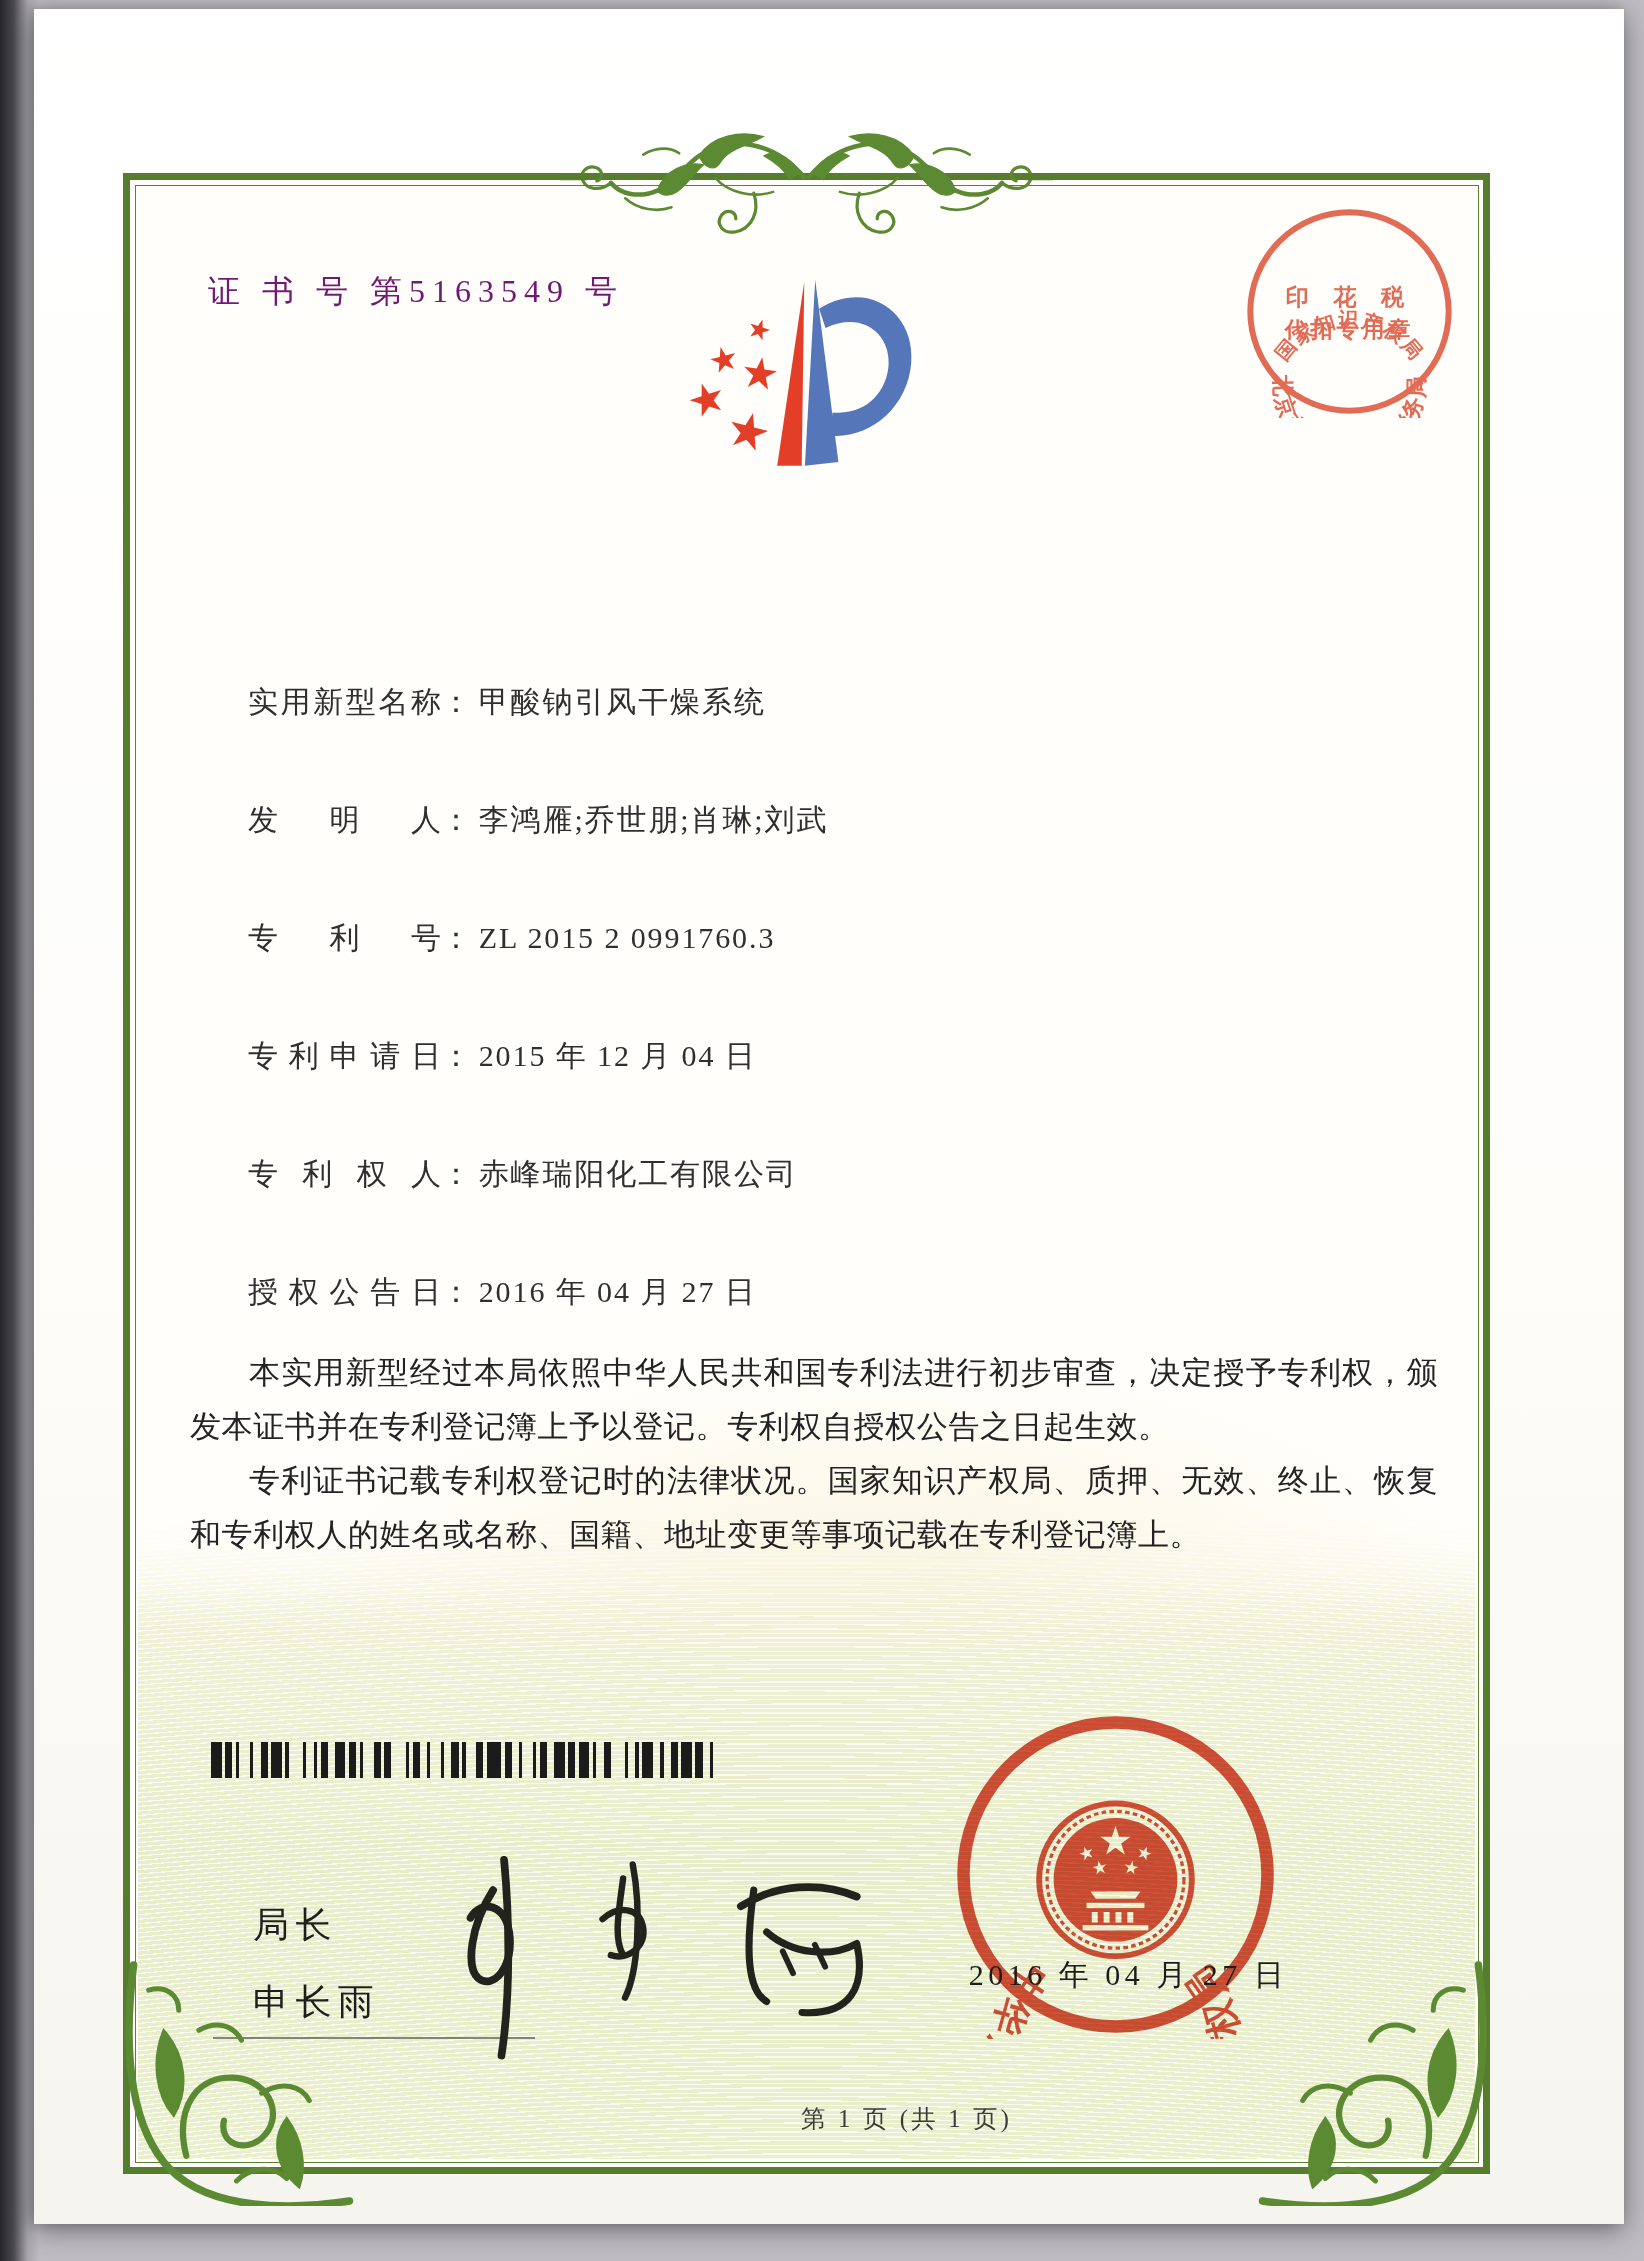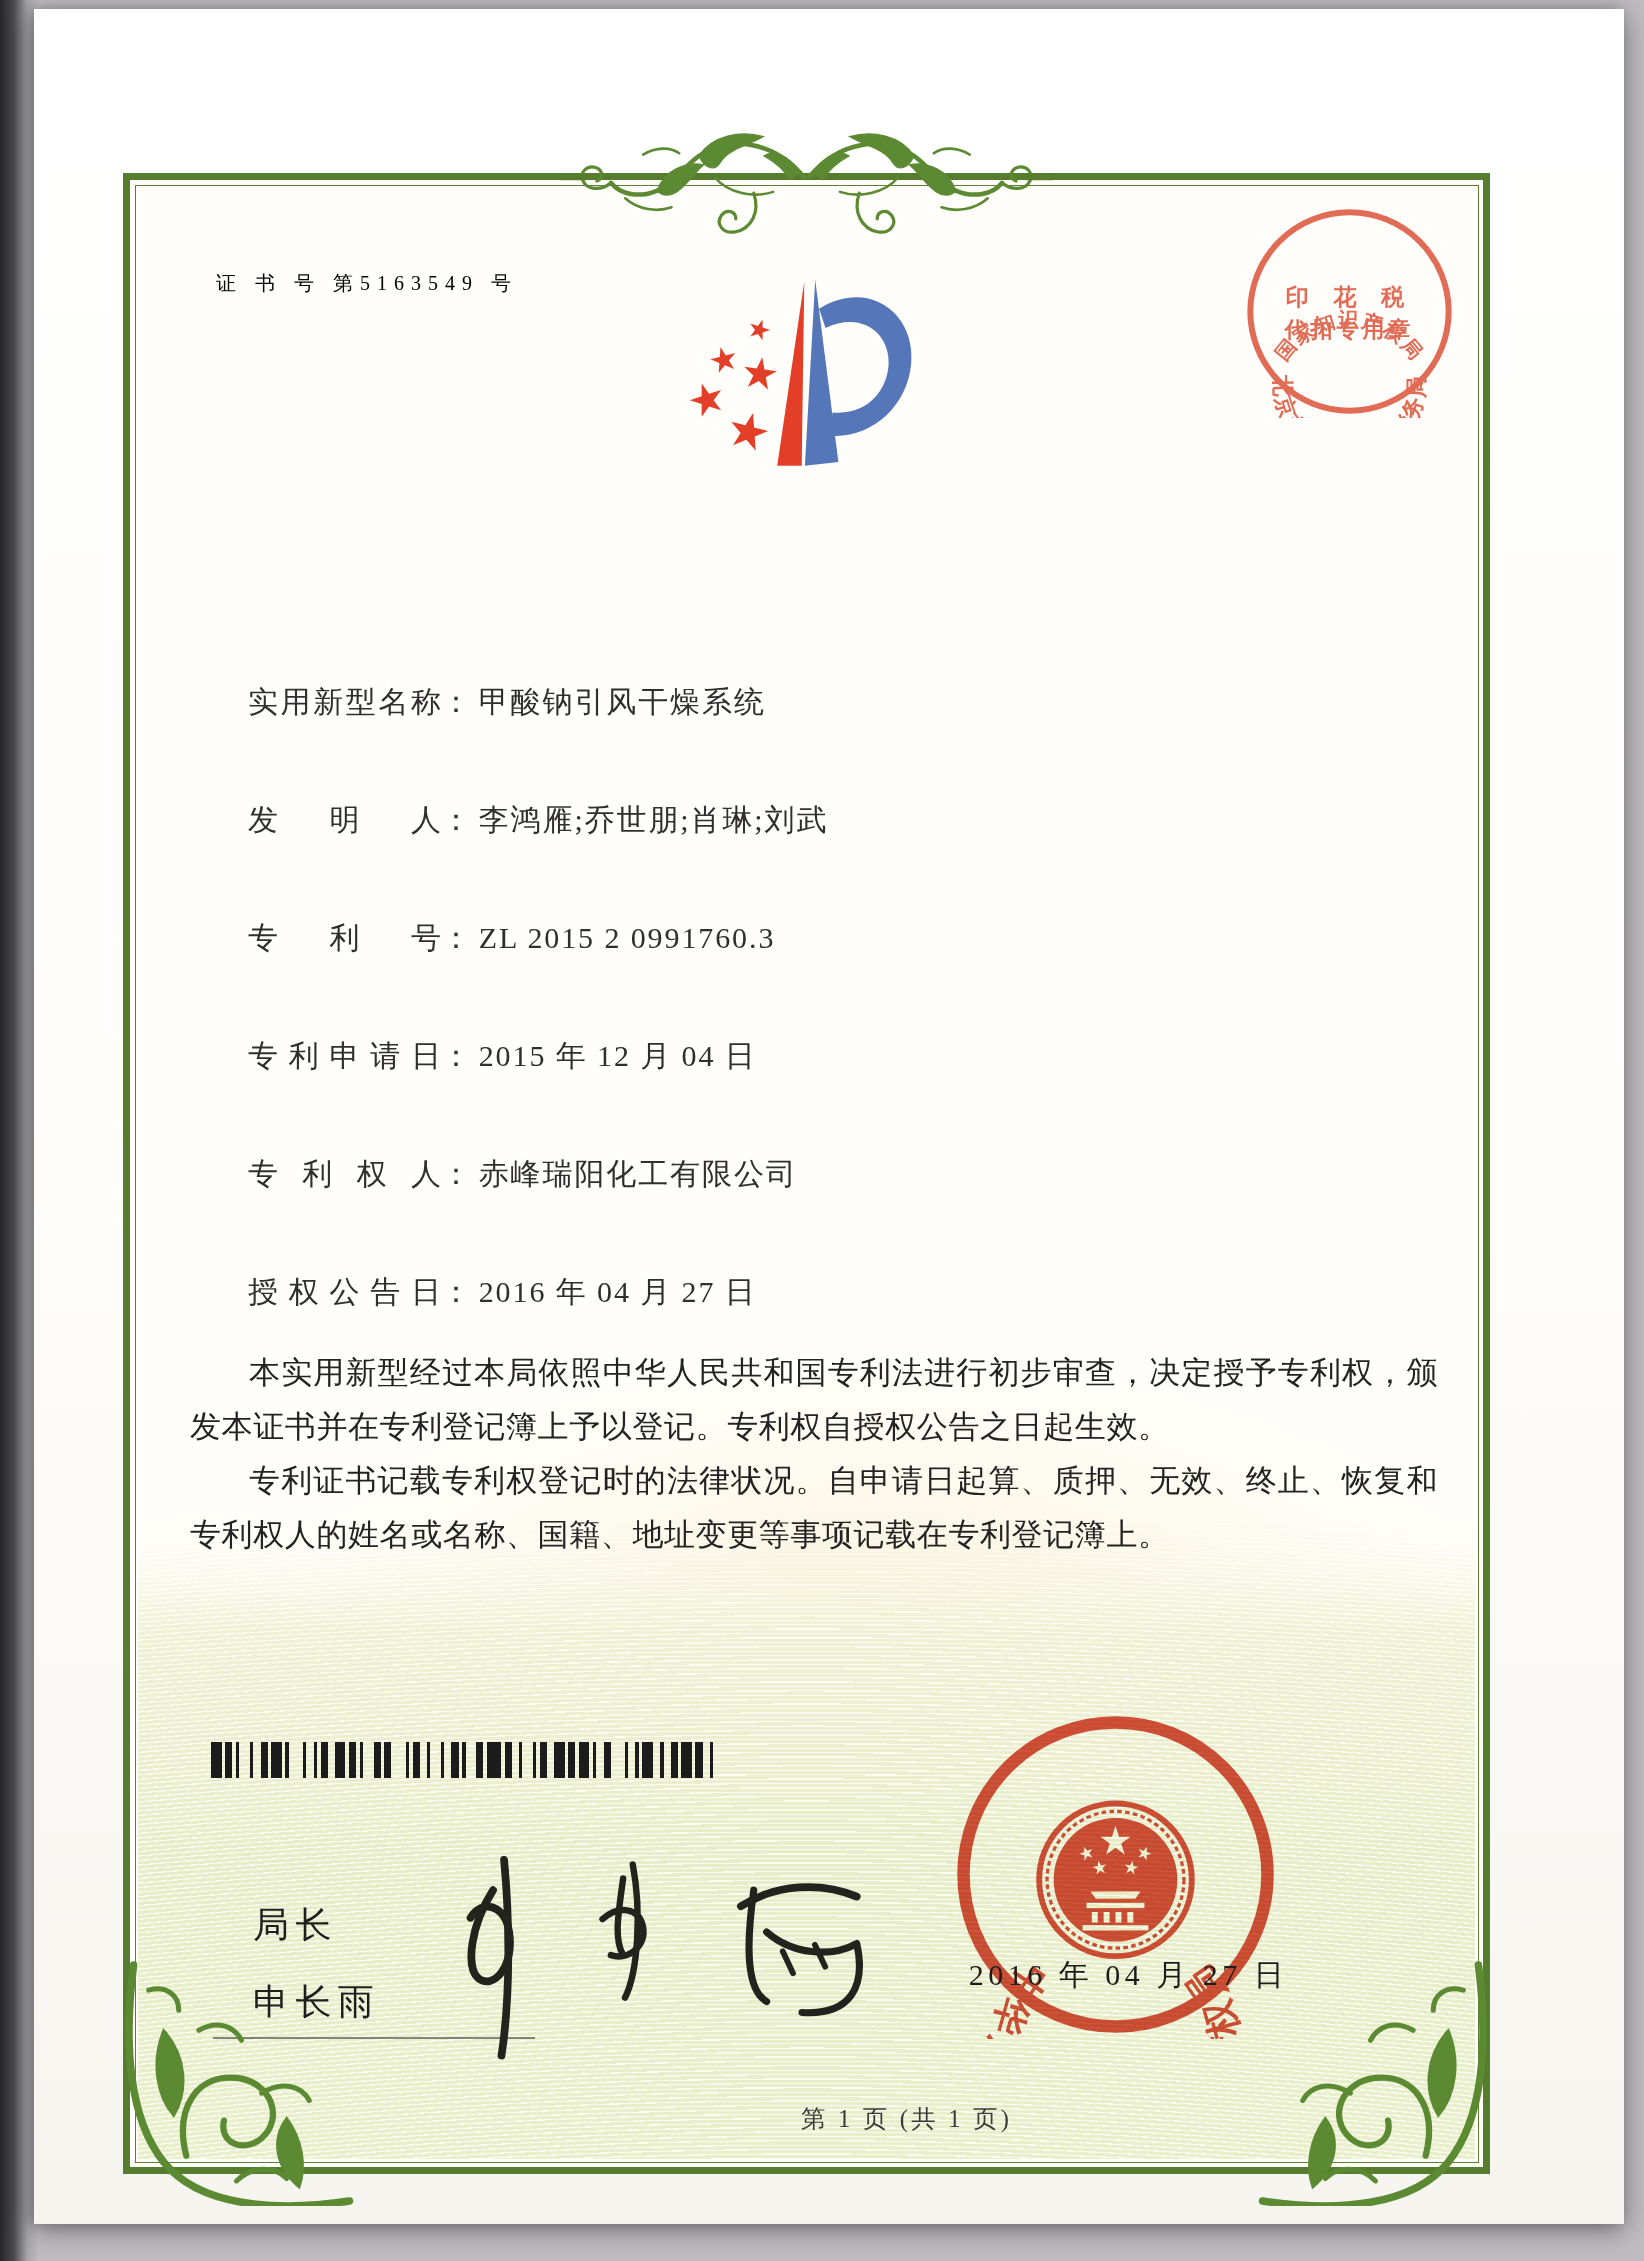--- a/index.html
+++ b/index.html
@@ -41,22 +41,22 @@
     -webkit-mask-image:linear-gradient(180deg,transparent 0,#000 123px);
     mask-image:linear-gradient(180deg,transparent 0,#000 123px);
   }
   
   .bg-mid{
     position:absolute;left:7.7px;right:7.7px;top:1083px;height:677px;
     background:radial-gradient(62% 52% at 56% 52%, rgba(242,230,185,.42), rgba(242,230,185,0) 72%);
   }
   
   .cert-no{
-    position:absolute;left:216px;top:270px;
-    font-size:20px;color:#000000;letter-spacing:7px;z-index:5;
+    position:absolute;left:208px;top:270px;
+    font-size:32px;color:#701a75;letter-spacing:7px;z-index:5;
   }
   .title{
     position:absolute;left:123px;width:1367px;top:504px;text-align:center;
     font-size:68px;font-weight:700;color:#333;letter-spacing:18px;text-indent:18px;
     z-index:5;
   }
   .fields{
     position:absolute;left:248px;top:682px;z-index:5;
     display:flex;flex-direction:column;gap:78px;
   }
@@ -166,21 +166,21 @@
     <div class="field-row">
       <span class="field-label">专利权人</span><span class="field-colon">：</span><span class="field-value">赤峰瑞阳化工有限公司</span>
     </div>
     <div class="field-row">
       <span class="field-label">授权公告日</span><span class="field-colon">：</span><span class="field-value">2016 年 04 月 27 日</span>
     </div>
   </div>
 
   <div class="paras">
     <p>本实用新型经过本局依照中华人民共和国专利法进行初步审查，决定授予专利权，颁发本证书并在专利登记簿上予以登记。专利权自授权公告之日起生效。</p>
-    <p>专利证书记载专利权登记时的法律状况。自申请日起算、质押、无效、终止、恢复和专利权人的姓名或名称、国籍、地址变更等事项记载在专利登记簿上。</p>
+    <p>专利证书记载专利权登记时的法律状况。国家知识产权局、质押、无效、终止、恢复和专利权人的姓名或名称、国籍、地址变更等事项记载在专利登记簿上。</p>
   </div>
 
   <div class="barcode" id="barcode">
       <div class="b" style="flex-grow: 3;"></div>
       <div class="s" style="flex-grow: 1;"></div>
       <div class="b" style="flex-grow: 2;"></div>
       <div class="s" style="flex-grow: 1;"></div>
       <div class="b" style="flex-grow: 1;"></div>
       <div class="s" style="flex-grow: 3;"></div>
       <div class="b" style="flex-grow: 1;"></div>

